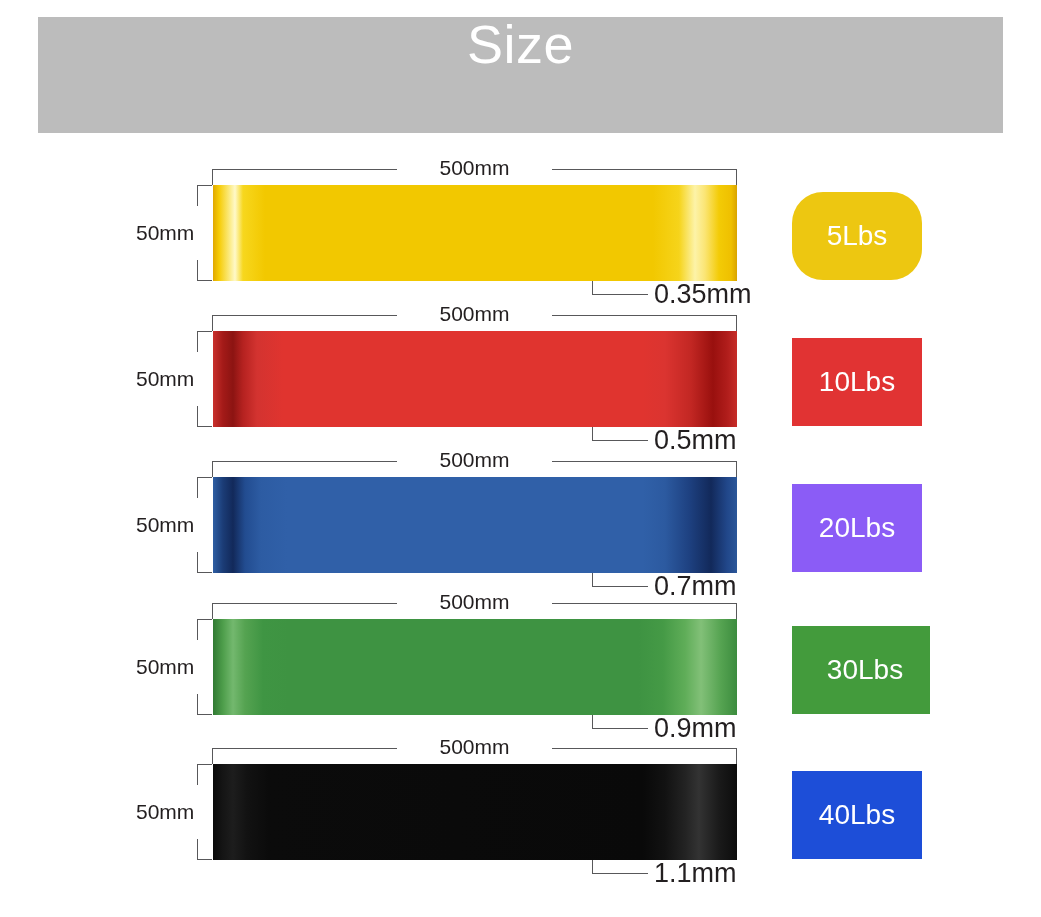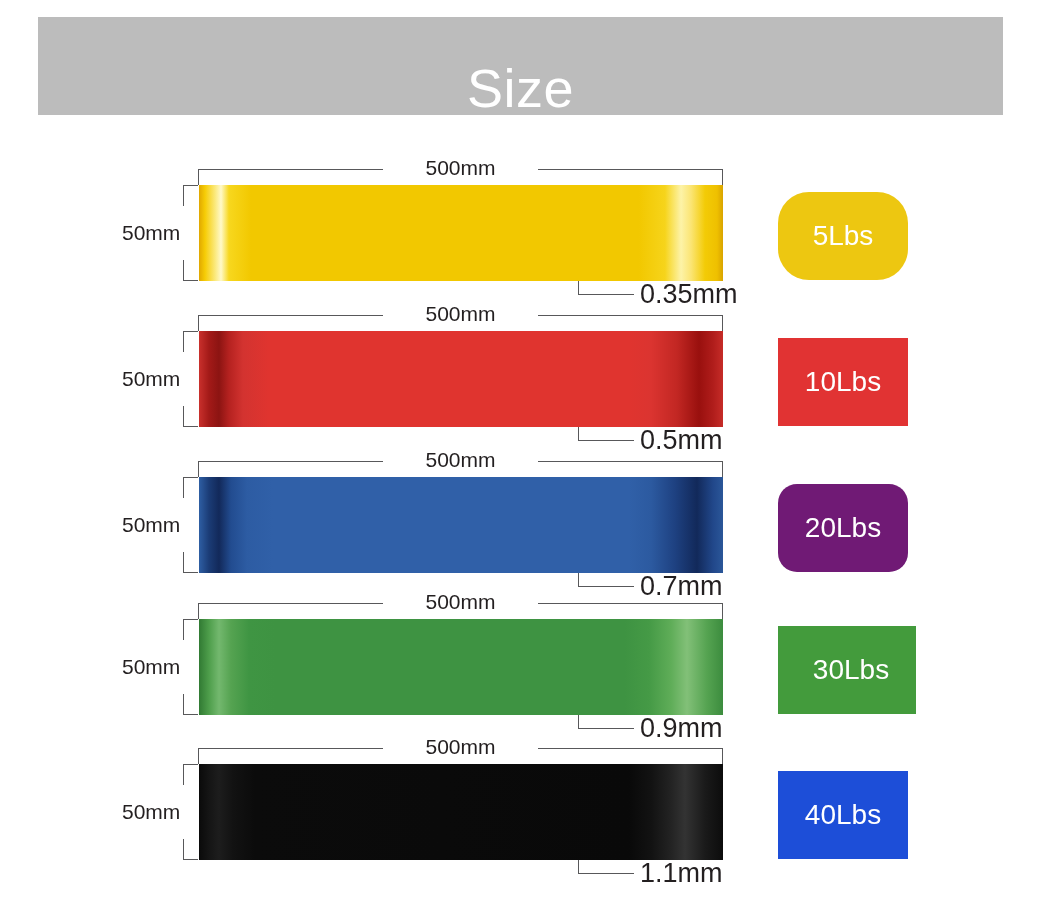--- a/index.html
+++ b/index.html
@@ -15,38 +15,38 @@
     font-family: "Liberation Sans", sans-serif;
     -webkit-font-smoothing: antialiased;
   }
 
   
   #header-banner {
     position: absolute;
     left: 38px;
     top: 17px;
     width: 965px;
-    height: 98px;
+    height: 116px;
     background: #bcbcbc;
     display: flex;
-    align-items: flex-end;
+    align-items: flex-start;
     justify-content: center;
   }
   #header-title {
     color: #ffffff;
     font-size: 54px;
     font-weight: 400;
     letter-spacing: 0.5px;
     line-height: 1;
   }
 
   
   .band-row {
     position: absolute;
-    left: 0;
+    left: 14px;
     width: 935px;
     height: 146px;
   }
 
   
   .dim-top {
     position: absolute;
     left: 198px;
     top: 8px;
     width: 525px;
@@ -246,21 +246,21 @@
     <div class="corner corner-top"></div>
     <div class="corner corner-bottom"></div>
     <div class="dim-label">50mm</div>
   </div>
   <div class="band" style="background-image: linear-gradient(90deg, rgb(46, 94, 163) 0px, rgb(27, 60, 118) 10px, rgb(18, 41, 90) 20px, rgb(34, 76, 144) 32px, rgb(45, 92, 163) 48px, rgb(48, 96, 168) 74px, rgb(48, 96, 168) 430px, rgb(44, 90, 160) 452px, rgb(30, 65, 129) 476px, rgb(18, 41, 90) 498px, rgb(33, 71, 138) 514px, rgb(43, 87, 153) 524px);"></div>
   <div class="dim-thick">
     <div class="riser"></div>
     <div class="rule"></div>
     <div class="dim-label">0.7mm</div>
   </div>
-  <div class="swatch" style="background-color: #701a75; border-radius: 19px;">
+  <div class="swatch" style="background-color: #8b5cf6;">
     <span class="swatch-label">20Lbs</span>
   </div>
 </div>
 
 <div class="band-row" style="top:589px;">
   <div class="dim-top">
     <div class="tick-left"></div>
     <div class="rule-left"></div>
     <div class="rule-right"></div>
     <div class="tick-right"></div>

